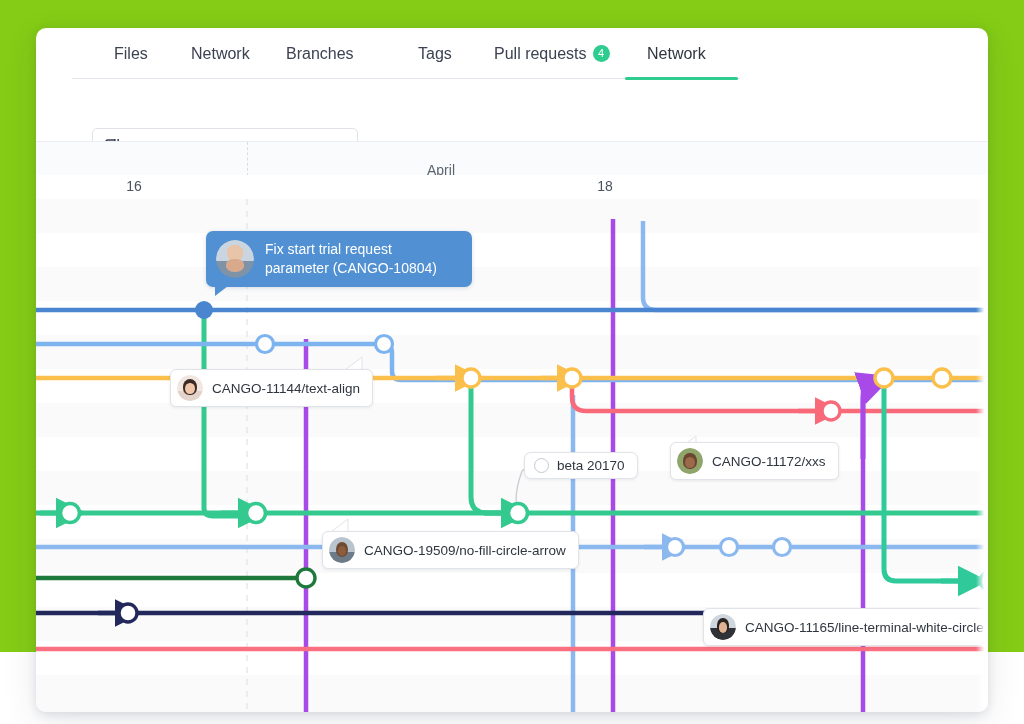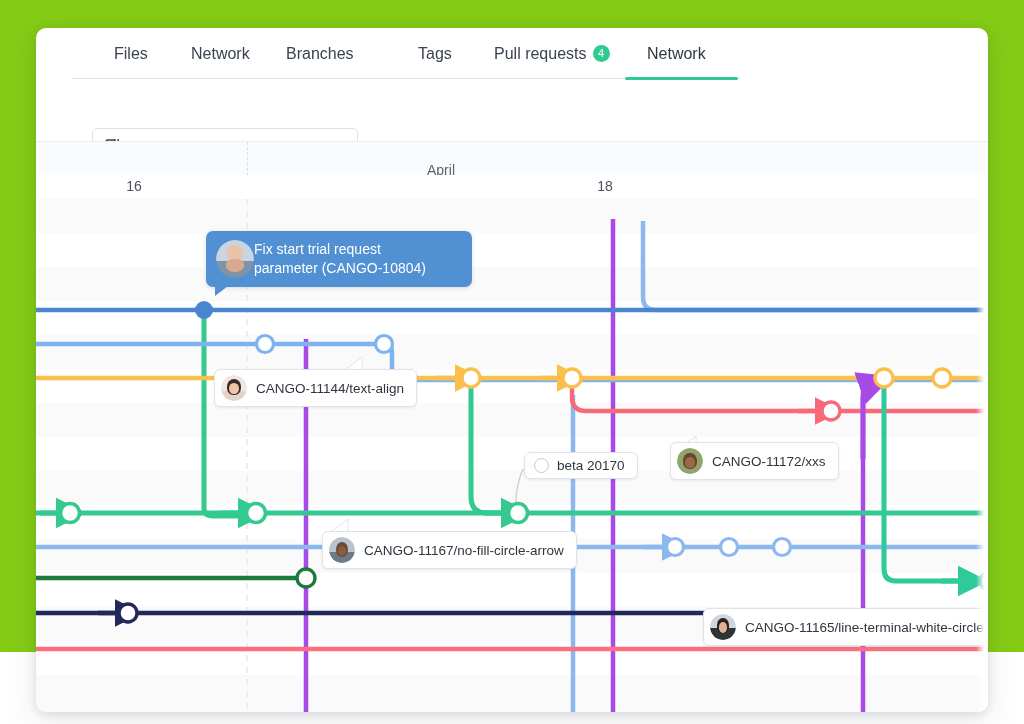--- a/index.html
+++ b/index.html
@@ -64,21 +64,21 @@
   }
   .chip .av{width:26px;height:26px;border-radius:50%;flex:none;overflow:hidden;position:relative;}
   .chip.tag{padding:5px 12px 5px 9px;gap:8px;}
   .chip .ring{
     width:13px;height:13px;border-radius:50%;border:1.6px solid #c4c9d1;background:#fff;flex:none;
   }
 
   
   .bubble{
     position:absolute;background:#5090d3;border-radius:7px;color:#fff;
-    display:flex;align-items:center;padding:9px 14px 9px 10px;
+    display:flex;align-items:center;gap:11px;padding:9px 14px 9px 10px;
     font-size:14px;line-height:1.35;box-shadow:0 1px 4px rgba(30,50,80,.16);cursor:pointer;
   }
   .bubble .av{width:38px;height:38px;border-radius:50%;flex:none;overflow:hidden;position:relative;}
   .bubble:after{
     content:"";position:absolute;left:9px;bottom:-9px;
     width:0;height:0;border-left:0 solid transparent;
     border-top:10px solid #5090d3;border-right:13px solid transparent;
   }
 
   
@@ -265,21 +265,21 @@
     <div class="bubble" style="left:170px;top:203px;width:242px;">
       <div class="av">
           <span class="face f1"></span>
         </div>
       <div>
         <div>Fix start trial request</div>
         <div>parameter (CANGO-10804)</div>
       </div>
     </div>
 
-    <div class="chip" style="left:134px;top:341px;margin-left:44px;">
+    <div class="chip" style="left:134px;top:341px;">
       <span class="av">
           <span class="face f2"></span>
         </span>
       <span>CANGO-11144/text-align</span>
     </div>
 
     <div class="chip tag" style="left:488px;top:424px;border-radius:7px;">
       <span class="ring"></span>
       <span>beta 20170</span>
     </div>
@@ -288,21 +288,21 @@
       <span class="av">
           <span class="face f3"></span>
         </span>
       <span>CANGO-11172/xxs</span>
     </div>
 
     <div class="chip" style="left:286px;top:503px;">
       <span class="av">
           <span class="face f4"></span>
         </span>
-      <span>CANGO-11167/no-fill-circle-arrow</span>
+      <span>CANGO-19509/no-fill-circle-arrow</span>
     </div>
 
     <div class="chip" style="left:667px;top:580px;">
       <span class="av">
           <span class="face f5"></span>
         </span>
       <span>CANGO-11165/line-terminal-white-circle</span>
     </div>
 
     <div class="right-fade"></div>

